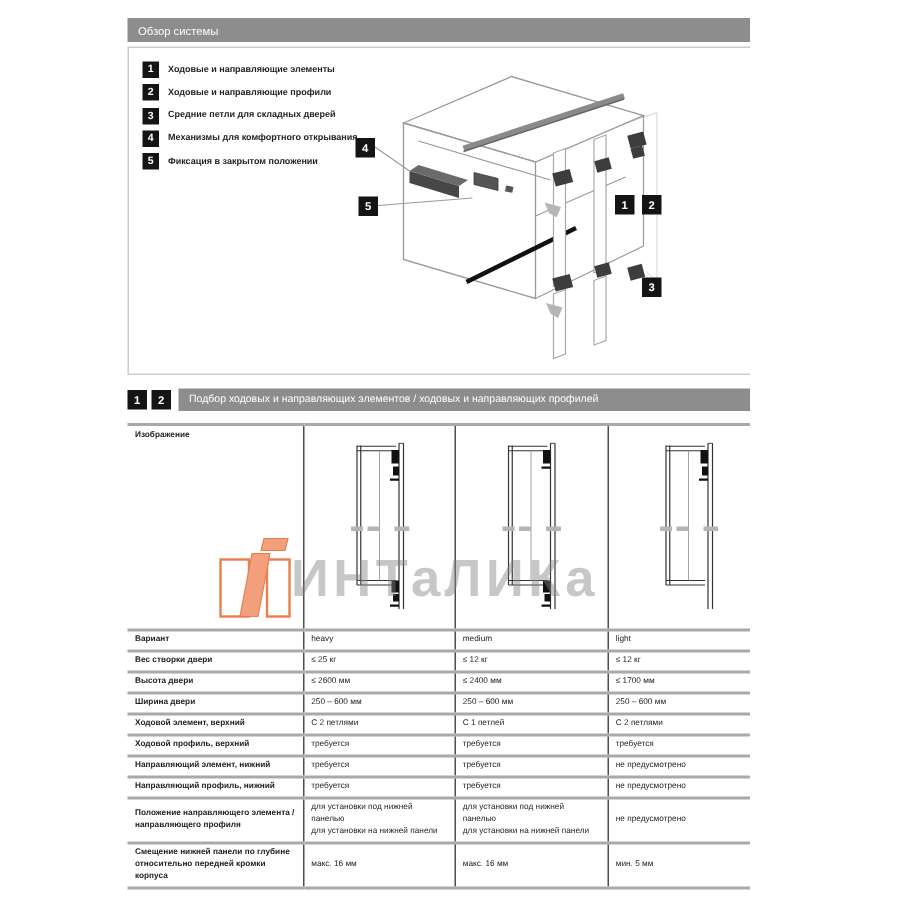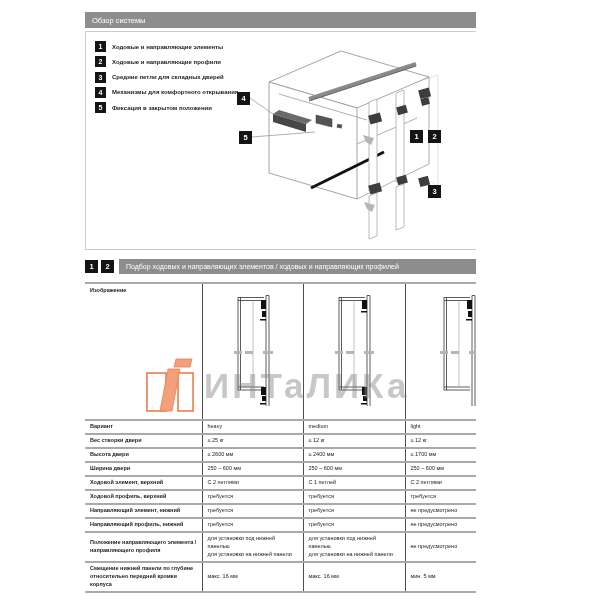--- a/index.html
+++ b/index.html
@@ -1,17 +1,17 @@
 <!DOCTYPE html>
 <html><head>
 <meta charset="utf-8">
 <style>
   html,body{margin:0;padding:0;background:#fff;}
   #page{position:relative;width:476px;height:600px;background:#fff;overflow:hidden;
-        font-family:"Liberation Sans",sans-serif;color:#1a1a1a;}
+        font-family:"Liberation Sans",sans-serif;color:#1a1a1a;padding-left:24px;}
 
   
   .barhdr{position:absolute;background:#8d8d8d;color:#fff;font-size:7.5px;
           display:flex;align-items:center;padding-left:7px;box-sizing:border-box;}
   #hdr1{left:85px;top:12px;width:428px;height:16px;}
   #hdr2bar{left:119px;top:259px;width:394px;height:15px;font-size:7px;}
 
   .blacksq{position:absolute;background:#141414;color:#fff;font-weight:bold;
            display:flex;align-items:center;justify-content:center;}
   .hdr2sq{width:13px;height:13px;top:260px;font-size:7.5px;}
@@ -37,21 +37,21 @@
   #specTable td:last-child{border-right:1px solid #4d4d4d;}
   #specTable .rowlabel{font-weight:bold;}
   #specTable .imgrow td{height:120px;vertical-align:top;padding-top:3px;text-align:center;}
   #specTable .imgrow td.rowlabel{text-align:left;}
   .col0{width:117px;} .col1{width:101px;} .col2{width:102px;} .col3{width:108px;}
 
   
   #watermark{position:absolute;left:146px;top:358px;display:flex;align-items:center;
              z-index:5;pointer-events:none;}
   #wmtext{font-size:35px;font-weight:bold;letter-spacing:3px;
-          color:rgba(130,130,130,0.45);margin-left:10px;line-height:1;text-align:right;}
+          color:rgba(130,130,130,0.45);line-height:1;text-align:right;}
 
   svg{display:block;}
   .thin{stroke:#9a9a9a;stroke-width:0.8;fill:none;}
   .drawing-svg{position:absolute;left:145px;top:4px;}
 </style>
 </head>
 <body>
 
 <div id="page">
 

